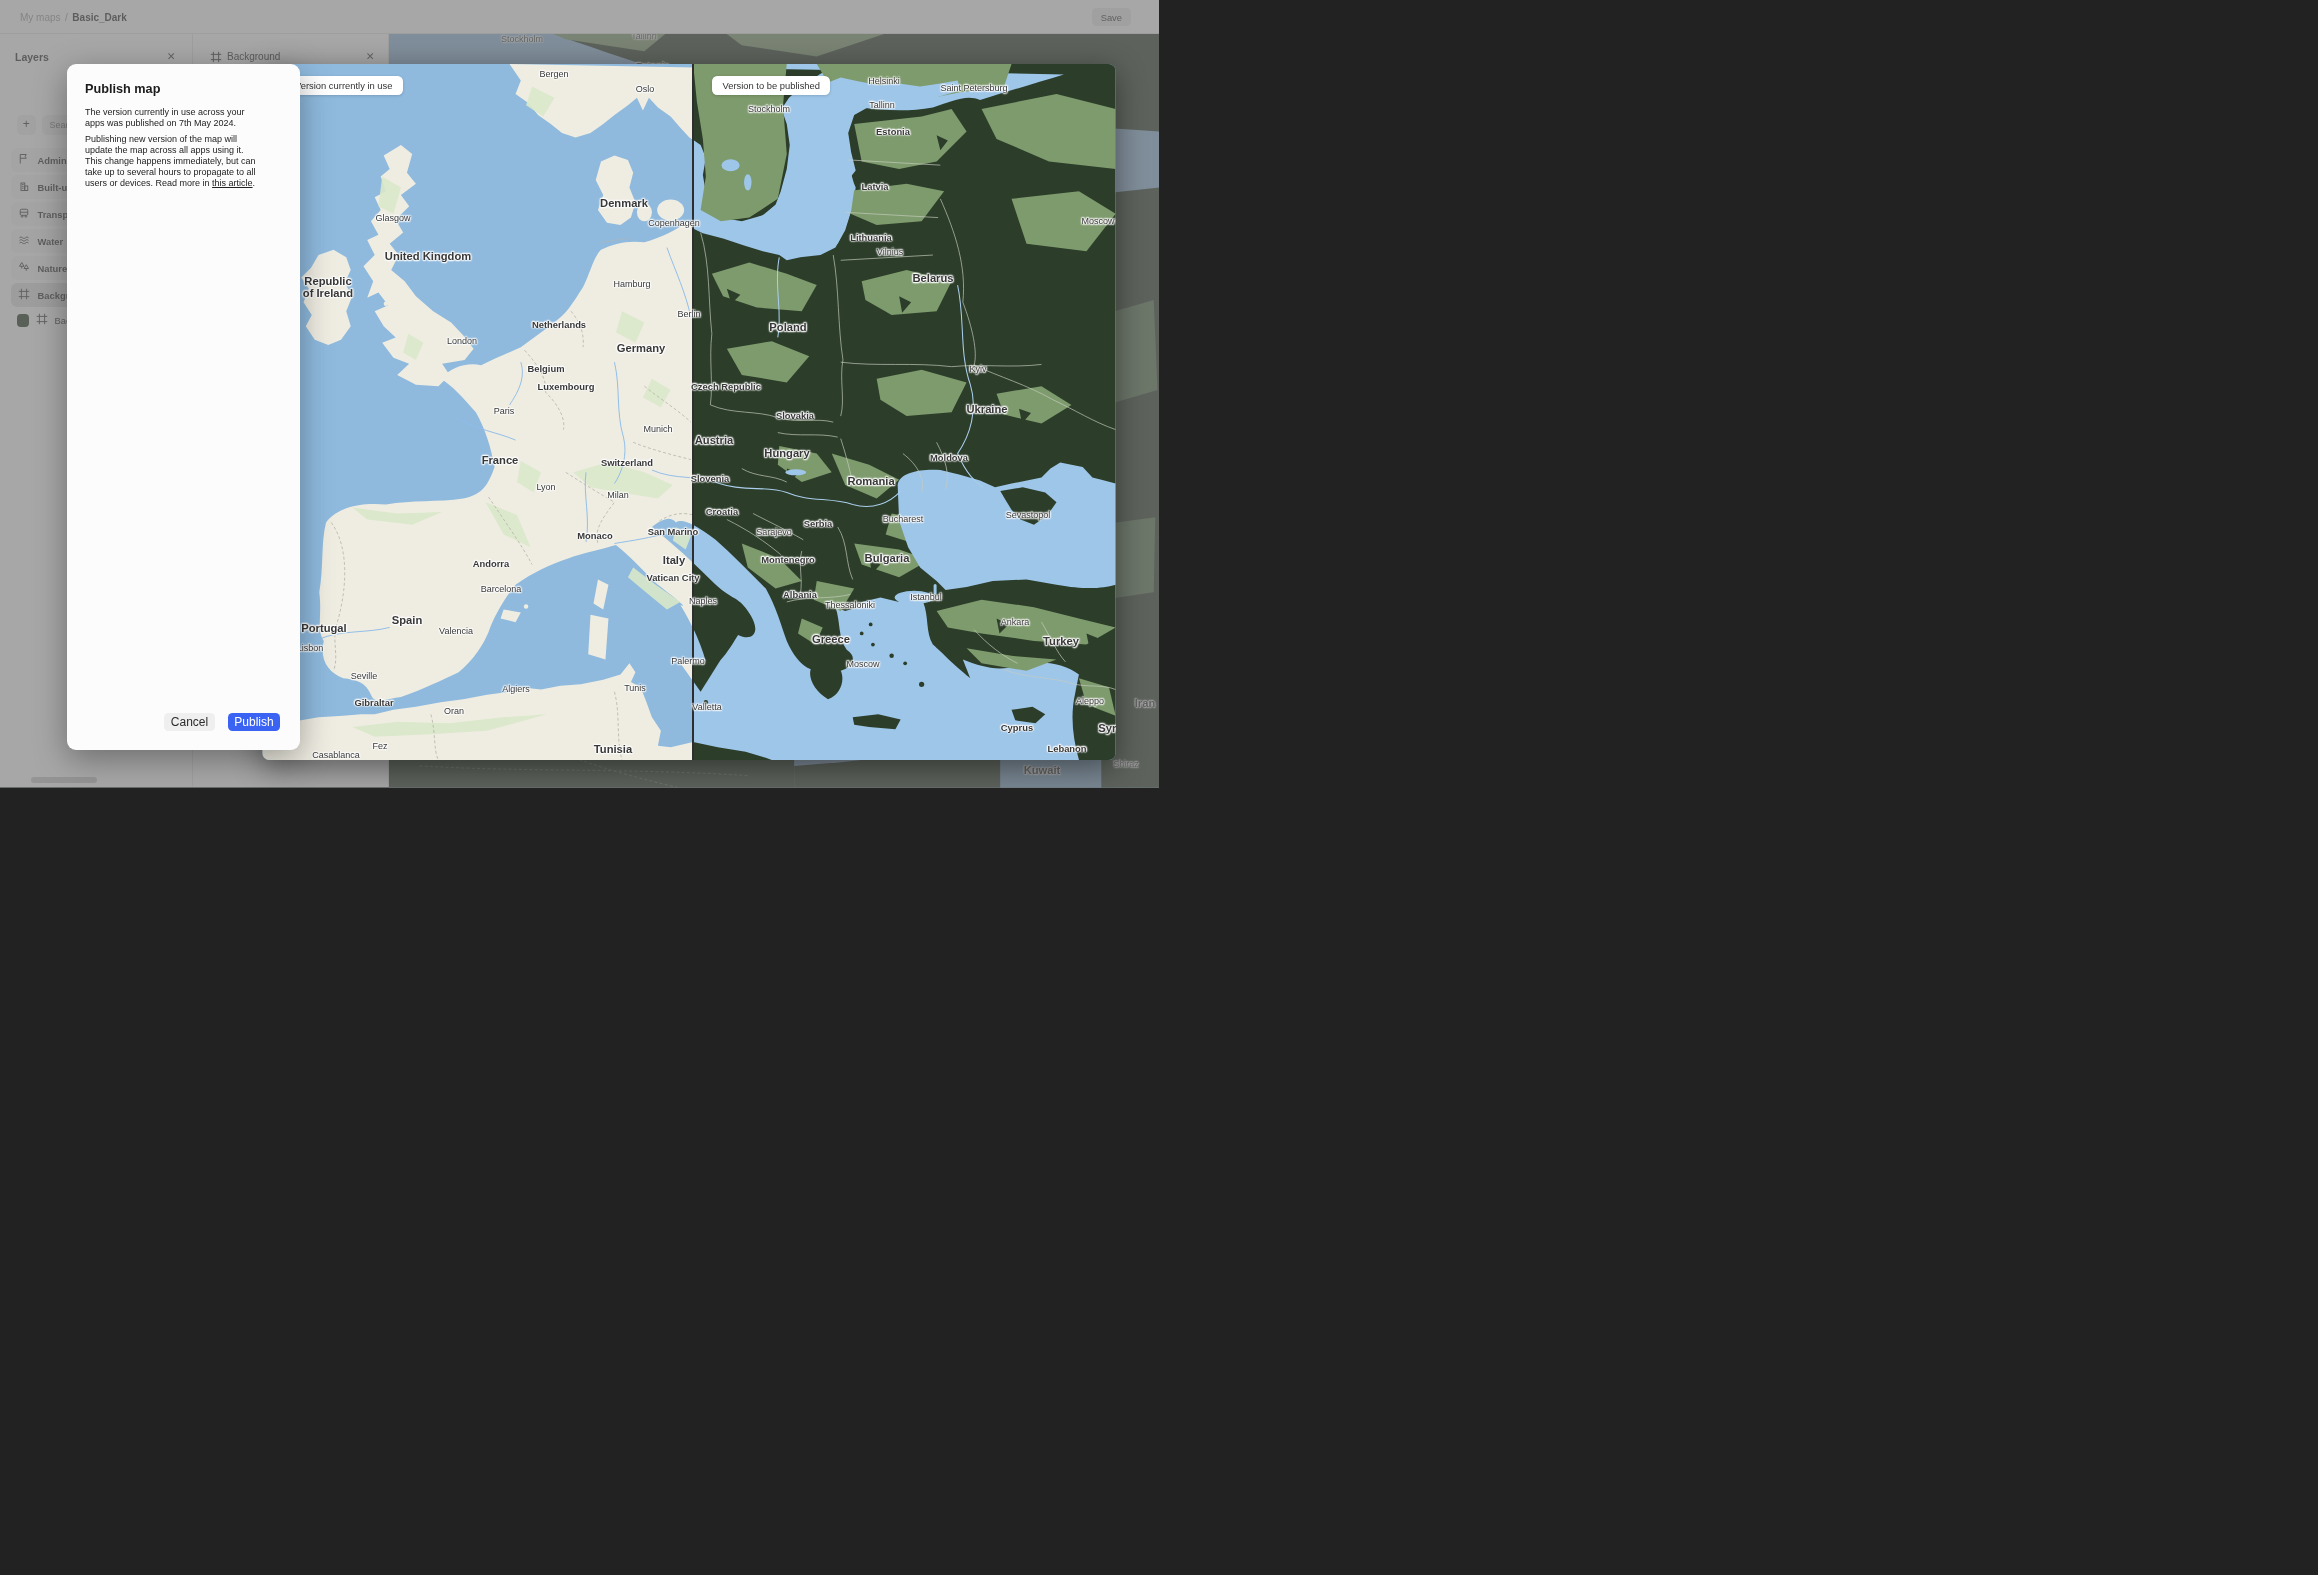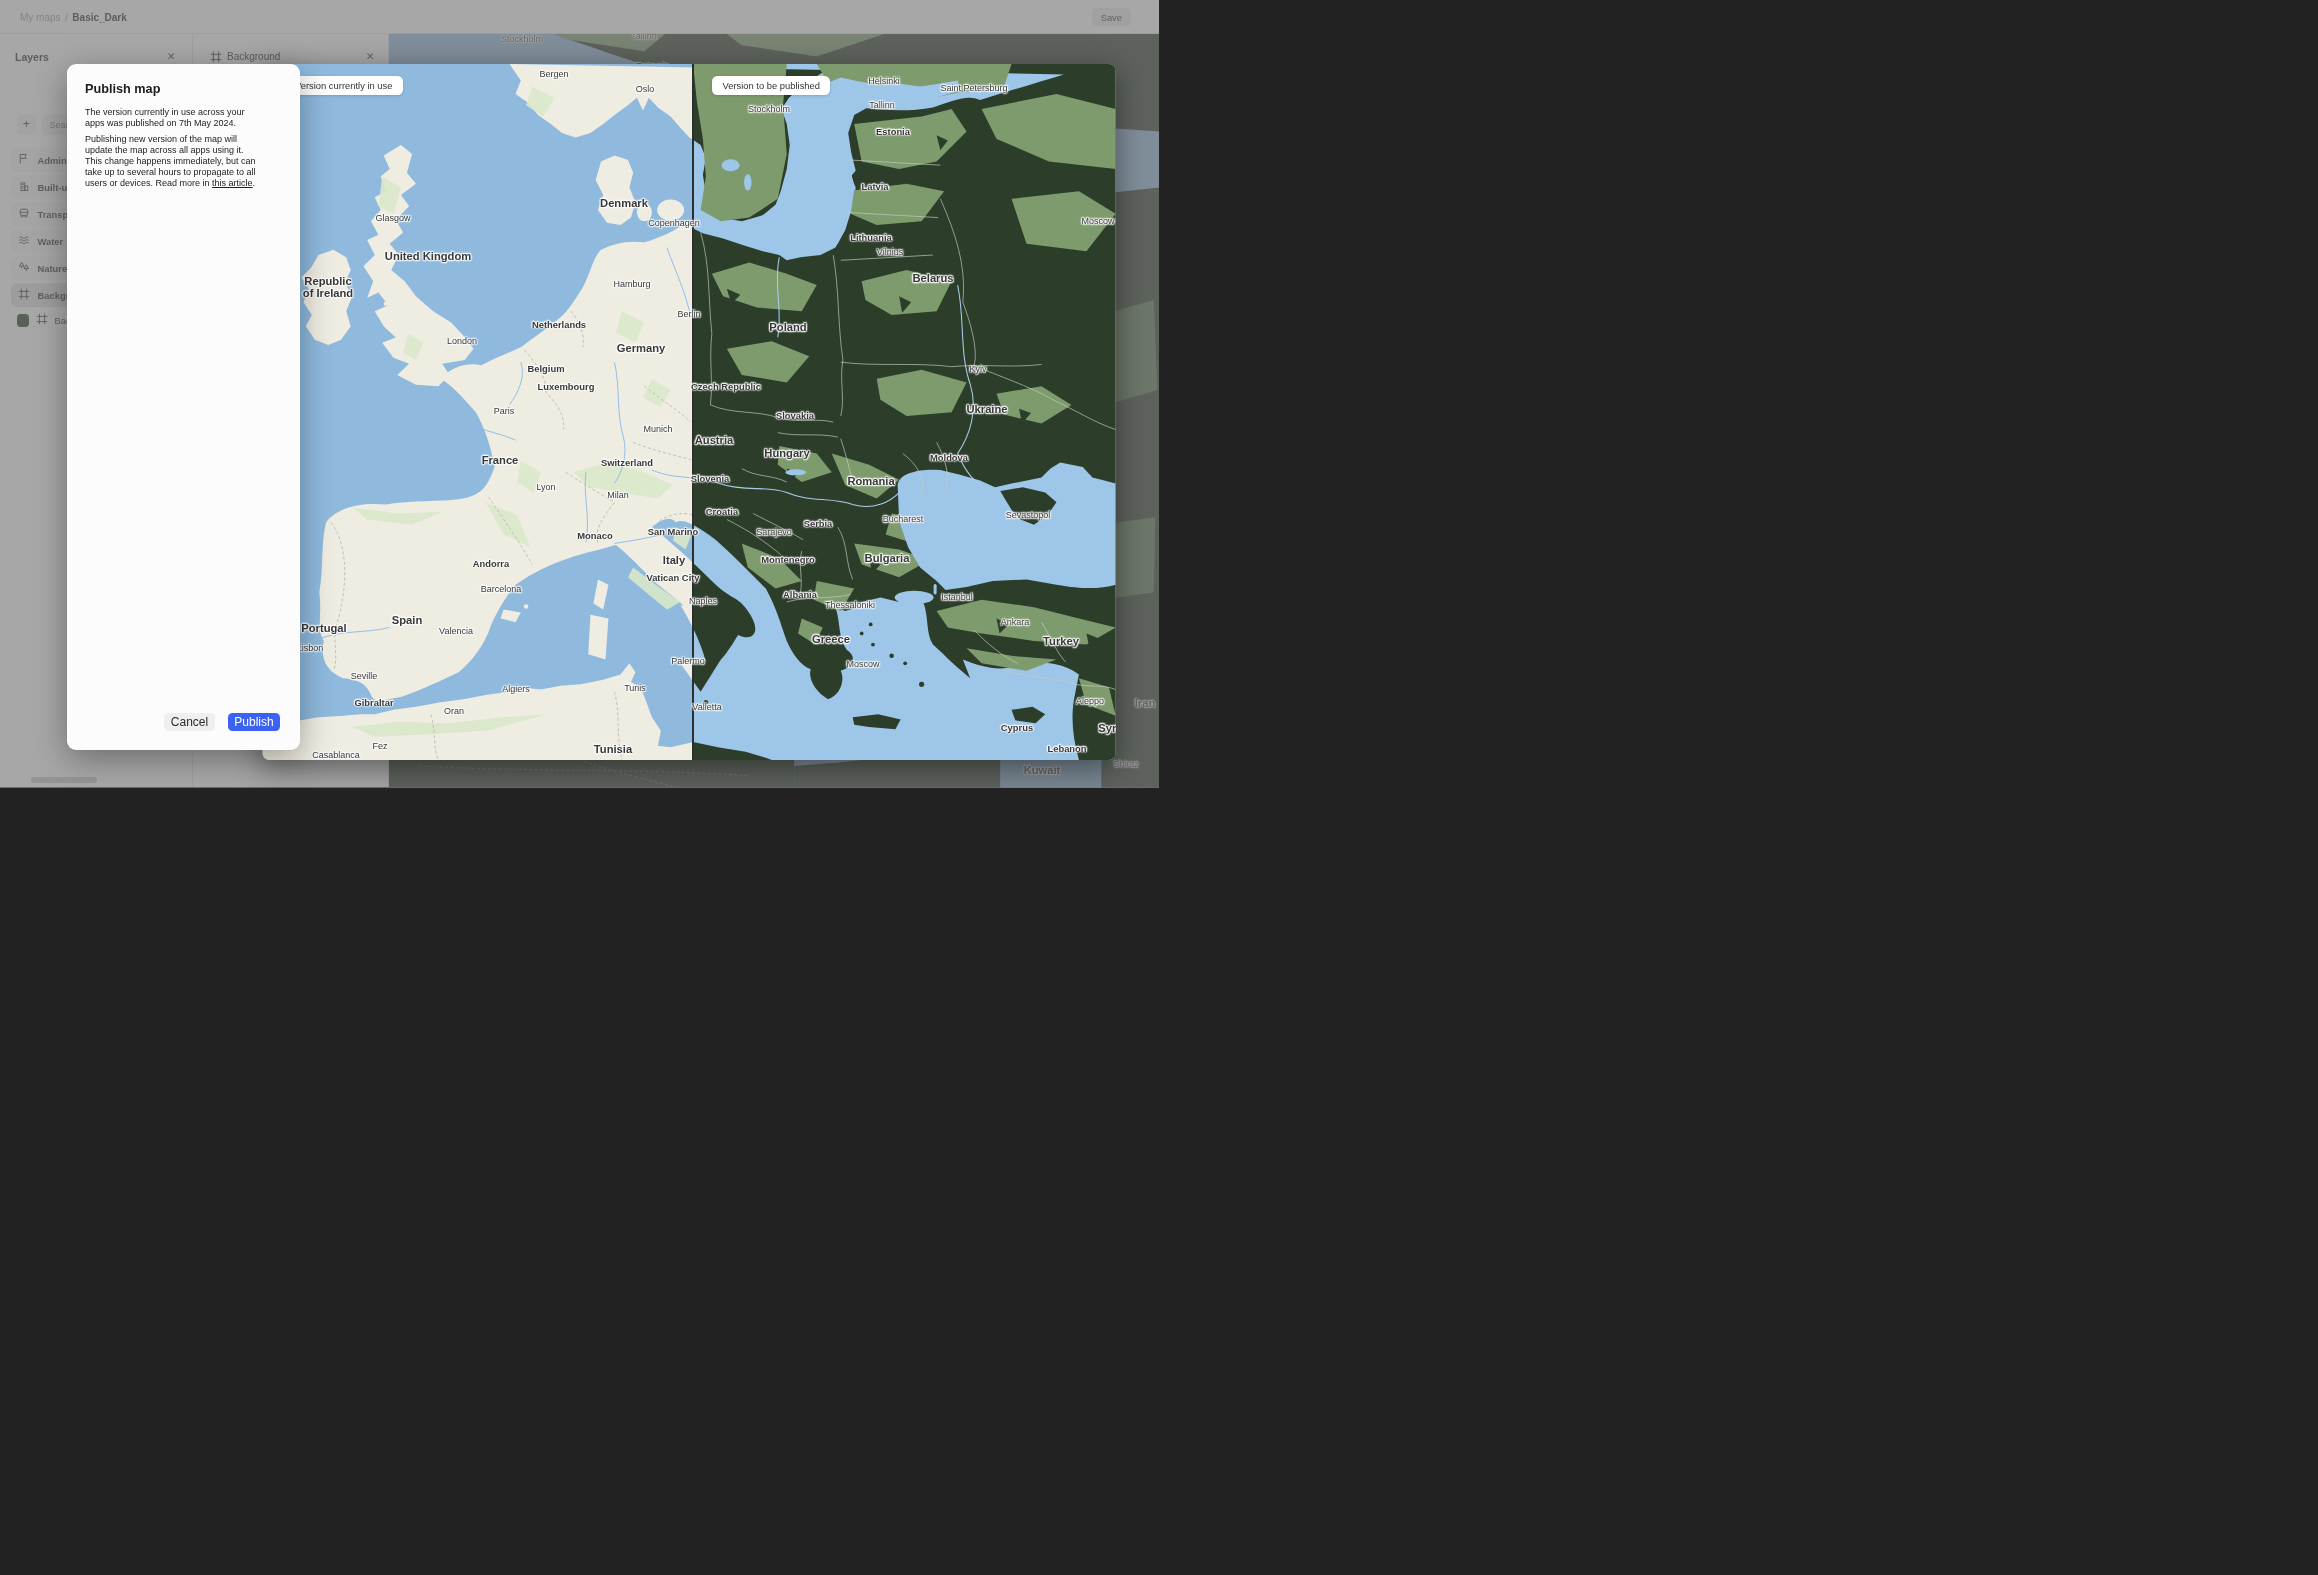--- a/index.html
+++ b/index.html
@@ -507,21 +507,21 @@
         <span class="map-label k-c2" style="left: 448px; top: 414px;">Slovenia</span>
         <span class="map-label k-c3" style="left: 609px; top: 417px;">Romania</span>
         <span class="map-label k-c2" style="left: 460px; top: 447px;">Croatia</span>
         <span class="map-label k-c" style="left: 766px; top: 451px;">Sevastopol</span>
         <span class="map-label k-c" style="left: 641px; top: 455px;">Bucharest</span>
         <span class="map-label k-c2" style="left: 556px; top: 459px;">Serbia</span>
         <span class="map-label k-c" style="left: 512px; top: 468px;">Sarajevo</span>
         <span class="map-label k-c2" style="left: 526px; top: 495px;">Montenegro</span>
         <span class="map-label k-c3" style="left: 625px; top: 494px;">Bulgaria</span>
         <span class="map-label k-c2" style="left: 538px; top: 530px;">Albania</span>
-        <span class="map-label k-c" style="left: 695px; top: 533px;">Istanbul</span>
+        <span class="map-label k-c" style="left: 664px; top: 533px;">Istanbul</span>
         <span class="map-label k-c" style="left: 588px; top: 541px;">Thessaloniki</span>
         <span class="map-label k-c3" style="left: 569px; top: 575px;">Greece</span>
         <span class="map-label k-c" style="left: 753px; top: 558px;">Ankara</span>
         <span class="map-label k-c3" style="left: 799px; top: 577px;">Turkey</span>
         <span class="map-label k-c" style="left: 601px; top: 600px;">Moscow</span>
         <span class="map-label k-c" style="left: 828px; top: 637px;">Aleppo</span>
         <span class="map-label k-c2" style="left: 755px; top: 663px;">Cyprus</span>
         <span class="map-label k-c3" style="left: 850px; top: 664px;">Syria</span>
         <span class="map-label k-c2" style="left: 805px; top: 684px;">Lebanon</span>
       </div>

